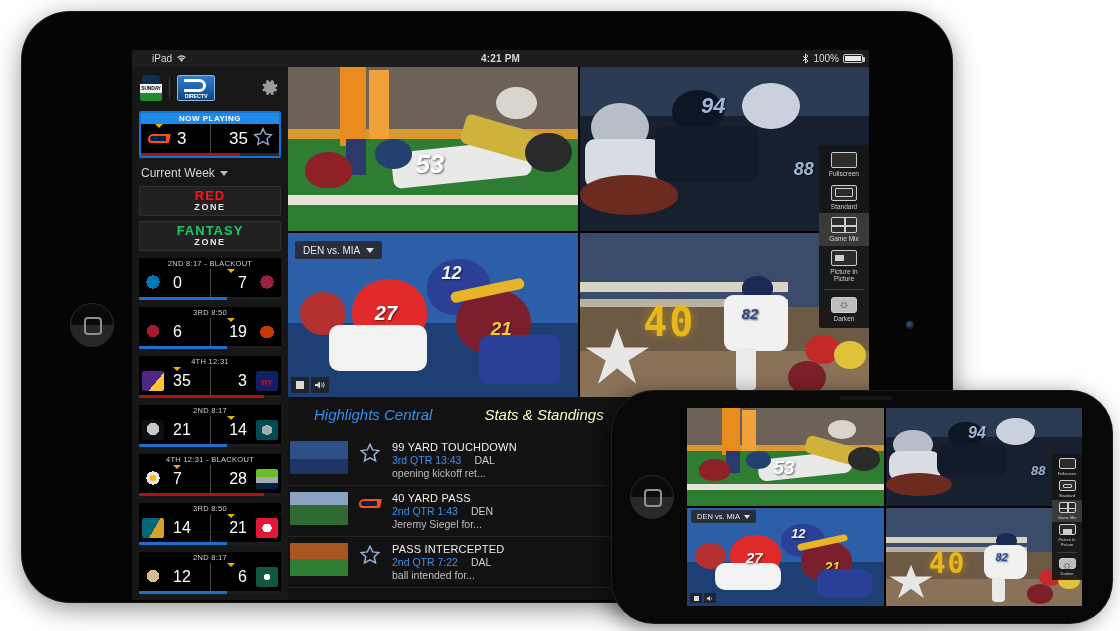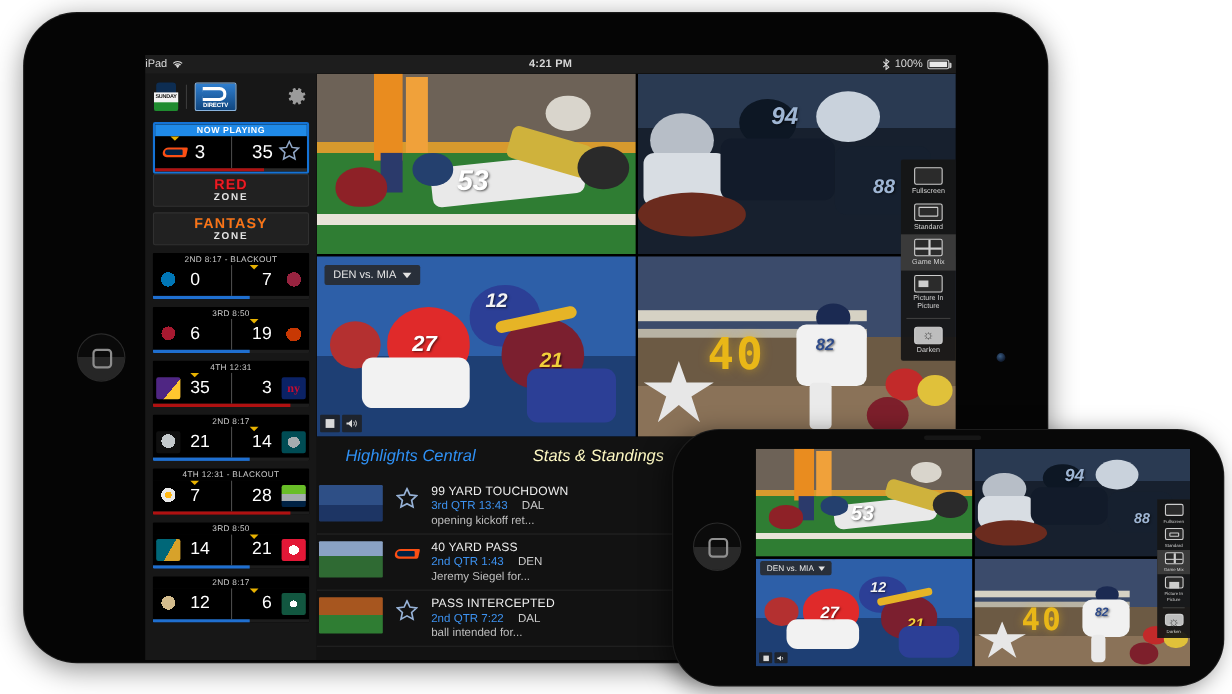--- a/index.html
+++ b/index.html
@@ -31,21 +31,21 @@
     position:absolute; left:110px; top:38px; width:737px; height:550px;
     background:#141414; overflow:hidden;
   }
 
   
   #statusbar{
     position:absolute; left:0; top:0; width:100%; height:17px;
     background:#1d1d1d; color:#d8d8d8; font-size:10px;
     display:flex; align-items:center;
   }
-  .sb-left{ display:flex; align-items:center; gap:4px; padding-left:0; width:33%; }
+  .sb-left{ display:flex; align-items:center; gap:4px; padding-left:20px; width:33%; }
   .sb-center{ width:34%; text-align:center; font-weight:bold; letter-spacing:.2px;}
   .sb-right{ width:33%; display:flex; align-items:center; justify-content:flex-end;
      gap:4px; padding-right:6px; }
   .batt{ width:20px; height:9px; border:1px solid #c9c9c9; border-radius:2px; position:relative;}
   .batt:after{ content:""; position:absolute; right:-3px; top:2px; width:2px; height:5px;
      background:#c9c9c9; border-radius:0 1px 1px 0;}
   .batt i{ position:absolute; left:1px; top:1px; bottom:1px; right:1px; background:#e9e9e9; display:block;}
 
   
   #sidebar{
@@ -100,21 +100,21 @@
   .caret{ width:0;height:0;border-left:4px solid transparent;border-right:4px solid transparent;
     border-top:5px solid #b9b9b9;}
 
   
   .zone-btn{ margin:0 7px 5px 7px; height:30px; background:#212121;
     border:1px solid #303030; border-radius:2px;
     display:flex; flex-direction:column; align-items:center; justify-content:center;}
   .zone-t1{ font-size:13px; font-weight:bold; letter-spacing:1px; line-height:12px;}
   .zone-t2{ font-size:9px; font-weight:bold; letter-spacing:1.6px; color:#e4e4e4; line-height:10px;}
   .zone-red .zone-t1{ color:#ec1c24; text-shadow:0 1px 0 #5a0205;}
-  .zone-fan .zone-t1{ color:#f97316; text-shadow:0 1px 0 #063247;}
+  .zone-fan .zone-t1{ color:#22c55e; text-shadow:0 1px 0 #063247;}
 
   
   #games{ padding:2px 7px 0 7px; }
   .game{ margin-bottom:7px; background:#0a0a0a; border-radius:1px; overflow:hidden;}
   .g-head{ height:11px; background:#000; color:#cfcfcf; font-size:7.5px;
     text-align:center; line-height:11px; letter-spacing:.3px;}
   .g-body{ display:flex; align-items:center; height:28px; background:#000; position:relative;}
   .g-half{ flex:1; display:flex; align-items:center; height:100%; gap:2px;}
   .g-half.r{ justify-content:flex-end;}
   .g-score{ color:#fff; font-size:16px; font-weight:300; padding:0 4px;}
@@ -323,20 +323,24 @@
                   <path d="M10 1.6l2.5 5.4 5.9.7-4.4 4 1.2 5.8L10 14.6 4.8 17.5 6 11.7 1.6 7.7l5.9-.7z" fill="none" stroke="#8fa6c6" stroke-width="1.4"></path>
                 </svg>
             </span>
           </div>
         </div>
         <div id="np-bar">
             <i></i>
           </div>
       </div>
 
+      <div id="week-row">
+        <span>Current Week</span>
+        <span class="caret"></span>
+      </div>
 
       <div class="zone-btn zone-red">
         <div class="zone-t1">RED</div>
         <div class="zone-t2">ZONE</div>
       </div>
       <div class="zone-btn zone-fan">
         <div class="zone-t1">FANTASY</div>
         <div class="zone-t2">ZONE</div>
       </div>
 

